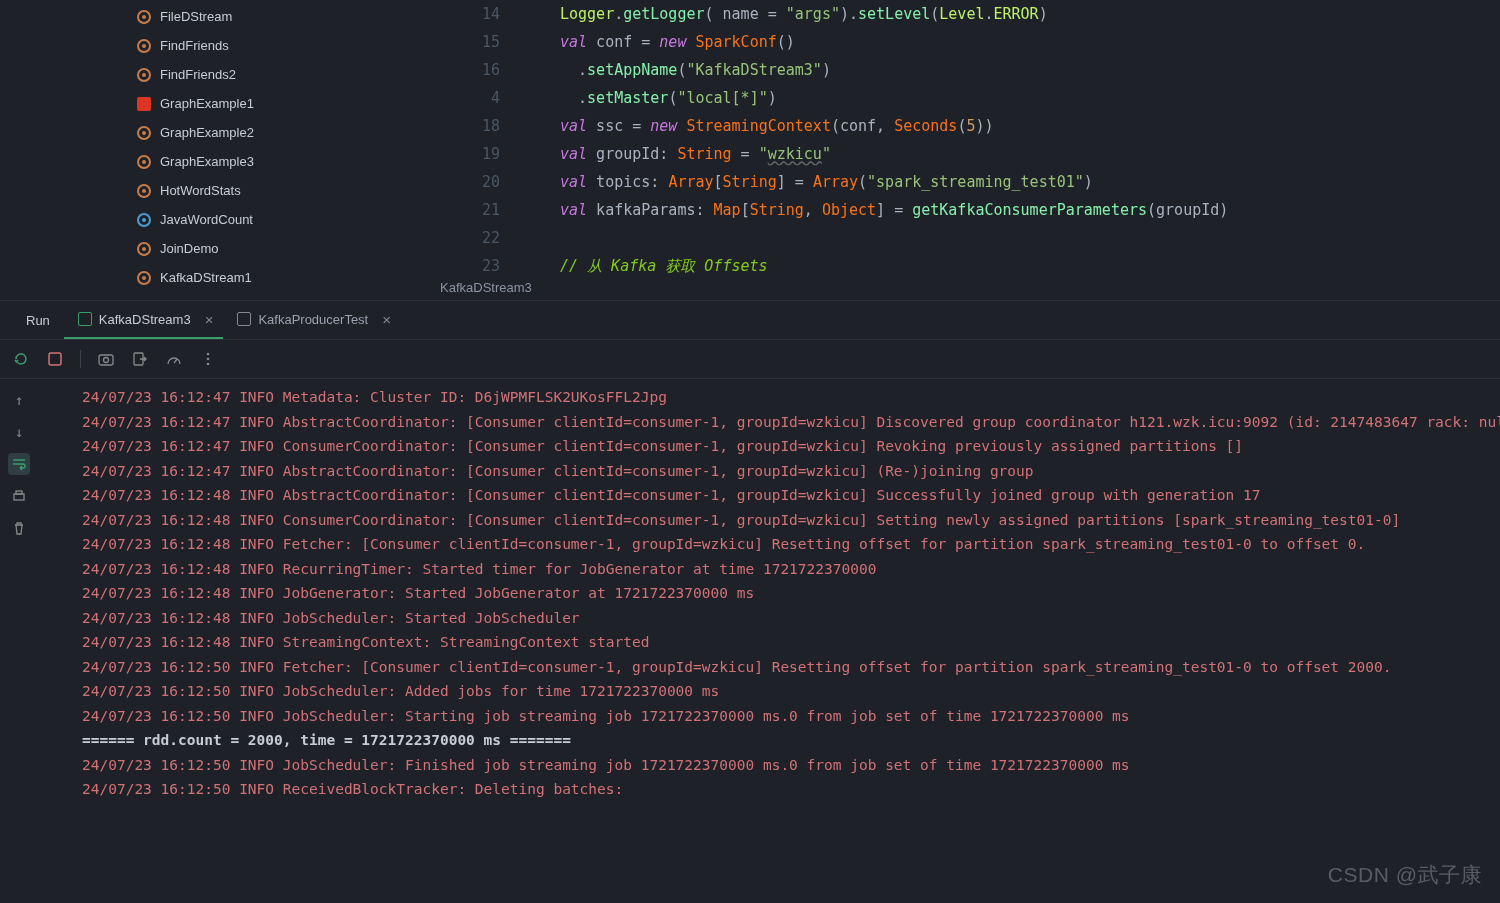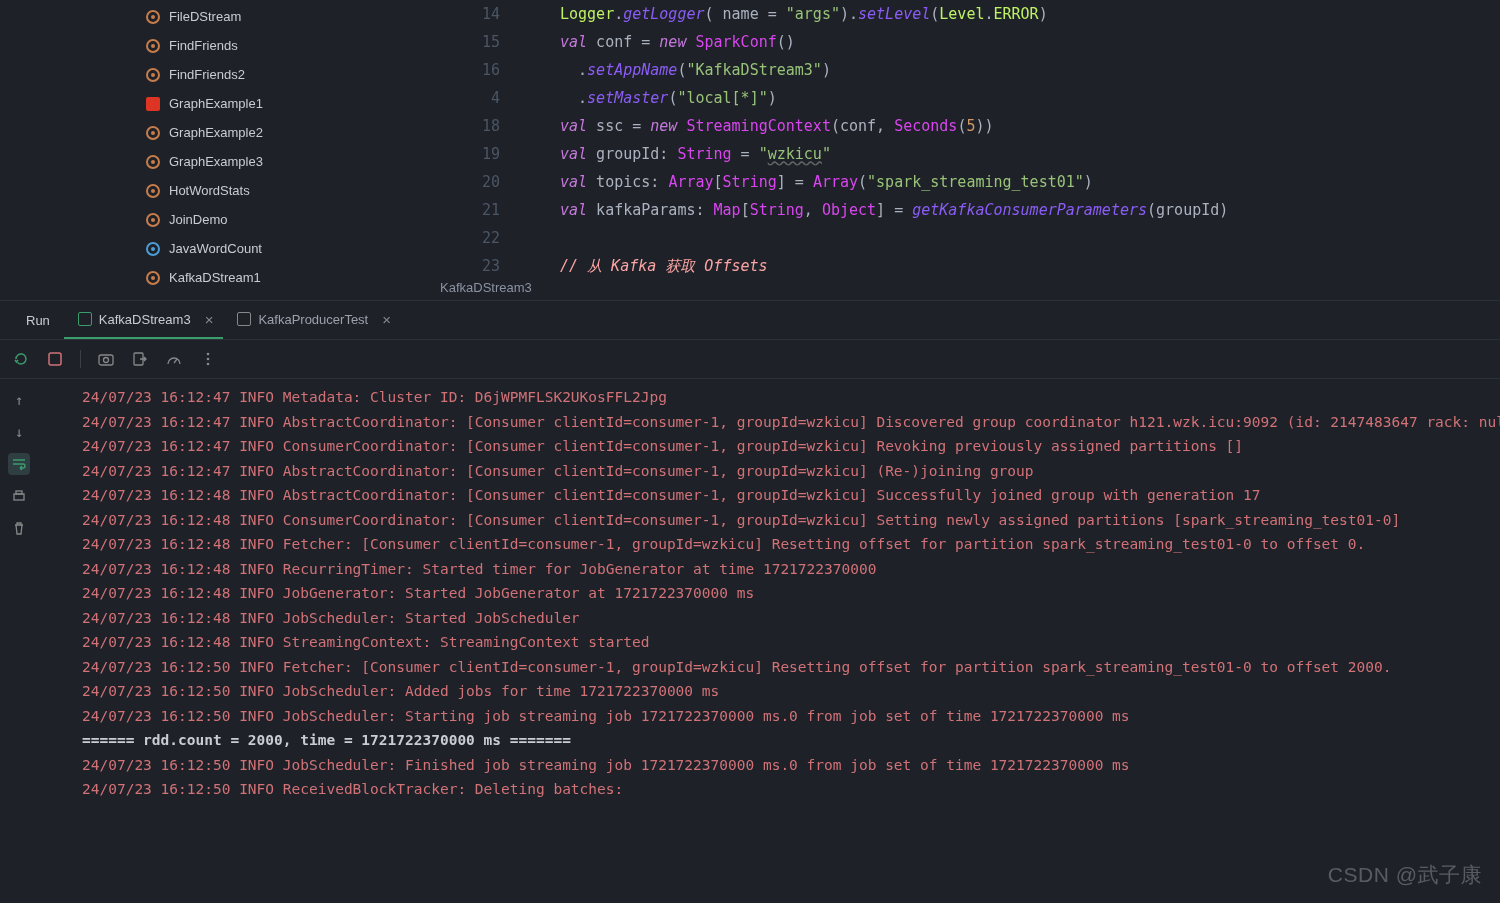--- a/index.html
+++ b/index.html
@@ -12,21 +12,21 @@
       overflow: hidden;
       font-size: 14px;
     }
     .top-pane {
       display: flex;
       height: 300px;
       background: #1e2128;
     }
     .file-tree {
       width: 420px;
-      padding-left: 40px;
+      padding-left: 31px;
       padding-top: 2px;
       overflow: hidden;
     }
     .tree-item {
       display: flex;
       align-items: center;
       height: 29px;
       padding-left: 105px;
       font-family: -apple-system, 'Segoe UI', sans-serif;
       font-size: 13px;
@@ -104,26 +104,26 @@
       flex: 1;
       font-size: 15px;
       line-height: 28px;
       position: relative;
     }
     .code-line {
       white-space: pre;
       padding-left: 40px;
     }
     .k-keyword2 { color: #c679dd; font-style: italic; margin-top: 8px; }
-    .k-type { color: #d946ef; }
-    .k-method { color: #8b5cf6; font-style: italic; }
+    .k-type { color: #f97316; }
+    .k-method { color: #86efac; }
     .k-string { color: #98c379; }
     .k-number { color: #d19a66; }
     .k-ident { color: #bef264; }
-    .k-comment { color: #fca5a5; font-style: italic; margin-top: 27px; }
+    .k-comment { color: #84cc16; font-style: italic; margin-top: 27px; }
     .k-default { color: #abb2bf; }
     .k-paren { color: #abb2bf; }
     .underlined { text-decoration: underline wavy #666; }
     .breadcrumb {
       position: absolute;
       left: 440px;
       top: 280px;
       font-family: -apple-system, sans-serif;
       font-size: 13px;
       color: #8b92a3;
@@ -286,29 +286,29 @@
         <span>GraphExample3</span>
       </div>
       <div class="tree-item">
         <span class="tree-icon">
           <span class="circle-icon"></span>
         </span>
         <span>HotWordStats</span>
       </div>
       <div class="tree-item">
         <span class="tree-icon">
+          <span class="blue-icon"></span>
+        </span>
+        <span>JavaWordCount</span>
+      </div>
+      <div class="tree-item">
+        <span class="tree-icon">
           <span class="circle-icon"></span>
         </span>
         <span>JoinDemo</span>
-      </div>
-      <div class="tree-item">
-        <span class="tree-icon">
-          <span class="blue-icon"></span>
-        </span>
-        <span>JavaWordCount</span>
       </div>
       <div class="tree-item">
         <span class="tree-icon">
           <span class="circle-icon"></span>
         </span>
         <span>KafkaDStream1</span>
       </div>
       <div class="tree-item">
         <span class="tree-icon">
           <span class="circle-icon"></span>

